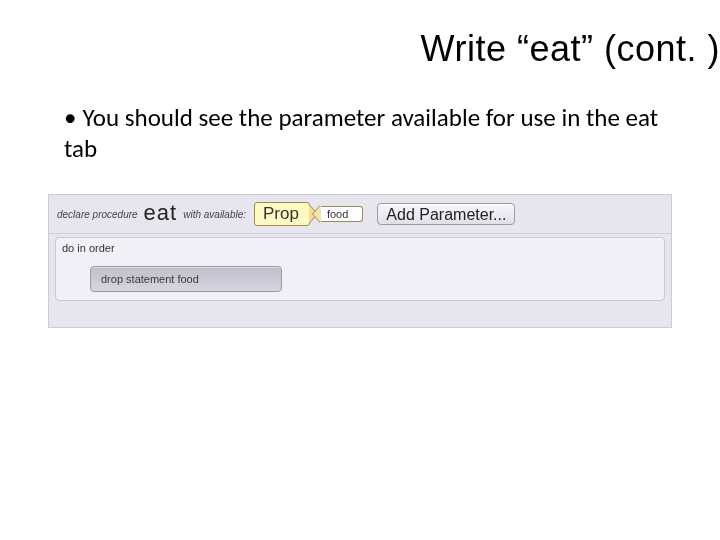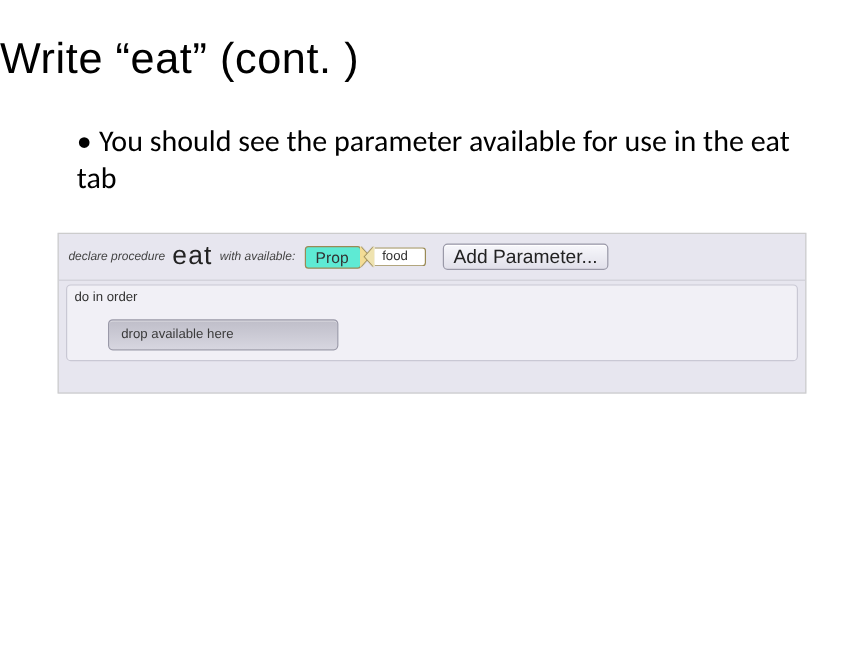--- a/index.html
+++ b/index.html
@@ -16,21 +16,21 @@
     position: relative;
     width: 720px;
     height: 540px;
     box-sizing: border-box;
   }
   .title {
     position: absolute;
     top: 28px;
     left: 0;
     right: 0;
-    text-align: left;
+    text-align: right;
     font-size: 36px;
     font-weight: 400;
     letter-spacing: 0.5px;
     font-family: Arial, Helvetica, sans-serif;
   }
   .bullet-block {
     position: absolute;
     top: 102px;
     left: 64px;
     right: 40px;
@@ -87,25 +87,25 @@
   
   .prop-tag {
     position: relative;
     display: inline-flex;
     align-items: center;
     height: 20px;
     margin-left: 8px;
     margin-right: 2px;
   }
   .prop-inner {
-    background: #5eead4;
+    background: #fef9c3;
     border: 1px solid #9a8a55;
     border-radius: 3px;
     padding: 1px 10px 1px 8px;
-    font-size: 13px;
+    font-size: 17px;
     color: #333;
   }
   .prop-notch {
     width: 0; height: 0;
     border-top: 9px solid transparent;
     border-bottom: 9px solid transparent;
     border-left: 8px solid #f3dc95;
     margin-left: -1px;
     filter: drop-shadow(1px 0 0 #9a8a55);
   }
@@ -207,18 +207,18 @@
       <span class="food-tag">
         <span class="food-notch-l"></span>
         <span class="food-inner">food</span>
       </span>
 
       <button class="add-btn">Add Parameter...</button>
     </div>
 
     <div class="order-block">
       <div class="order-label">do in order</div>
-      <div class="drop-target">drop available here</div>
+      <div class="drop-target">drop statement food</div>
     </div>
 
   </div>
 
 </div>
 
 </body></html>

